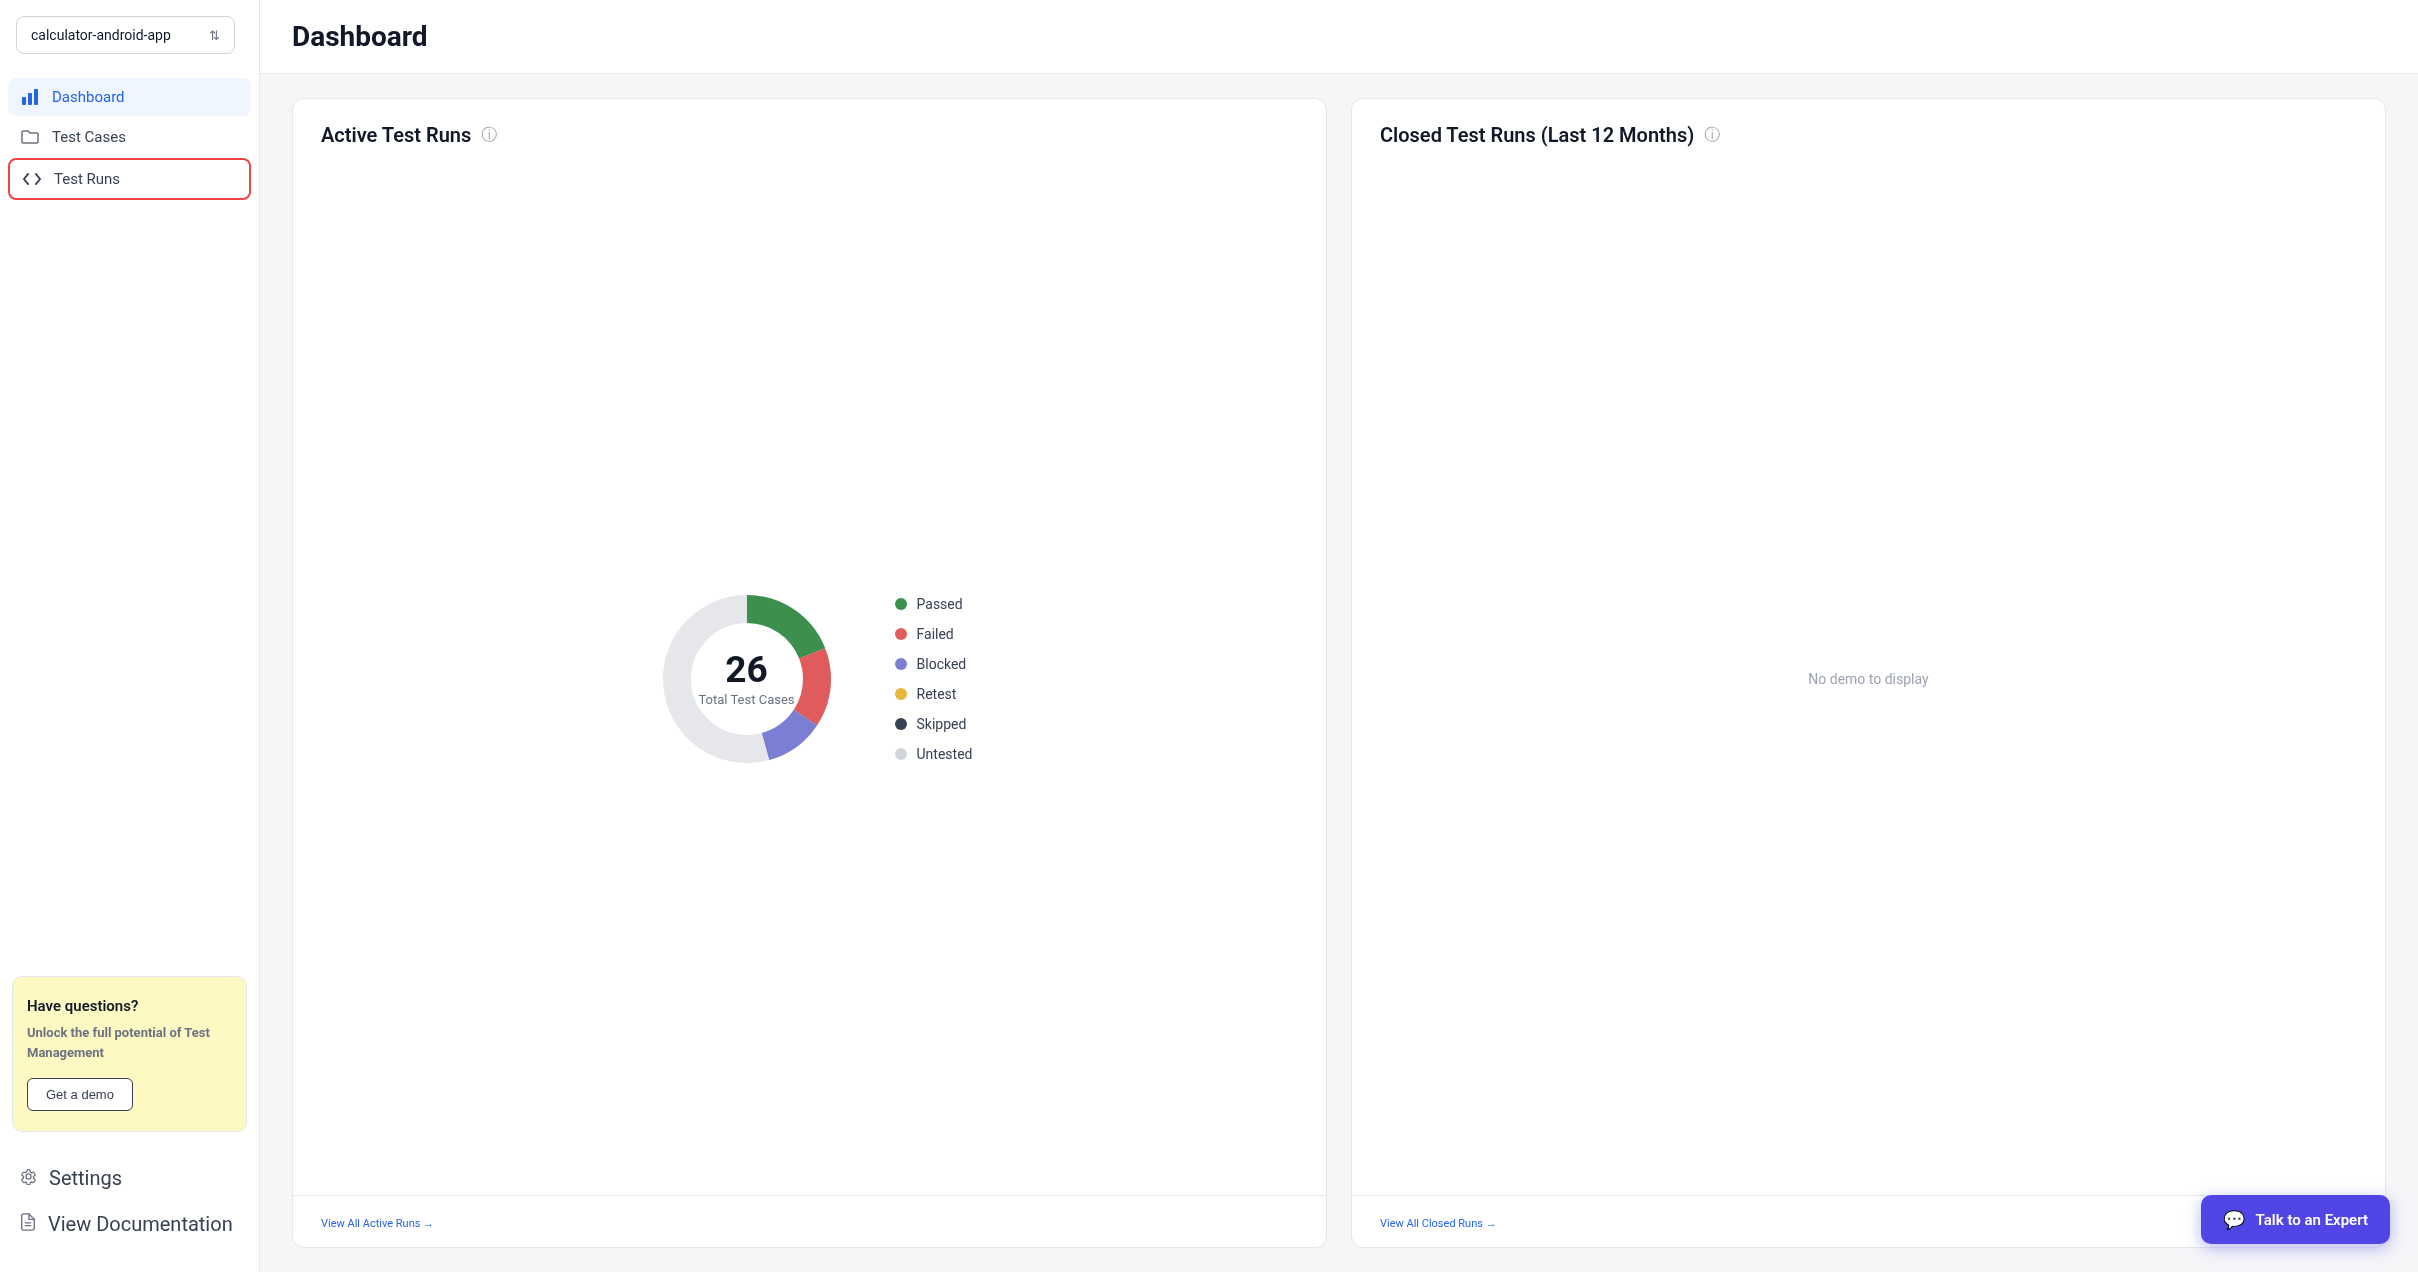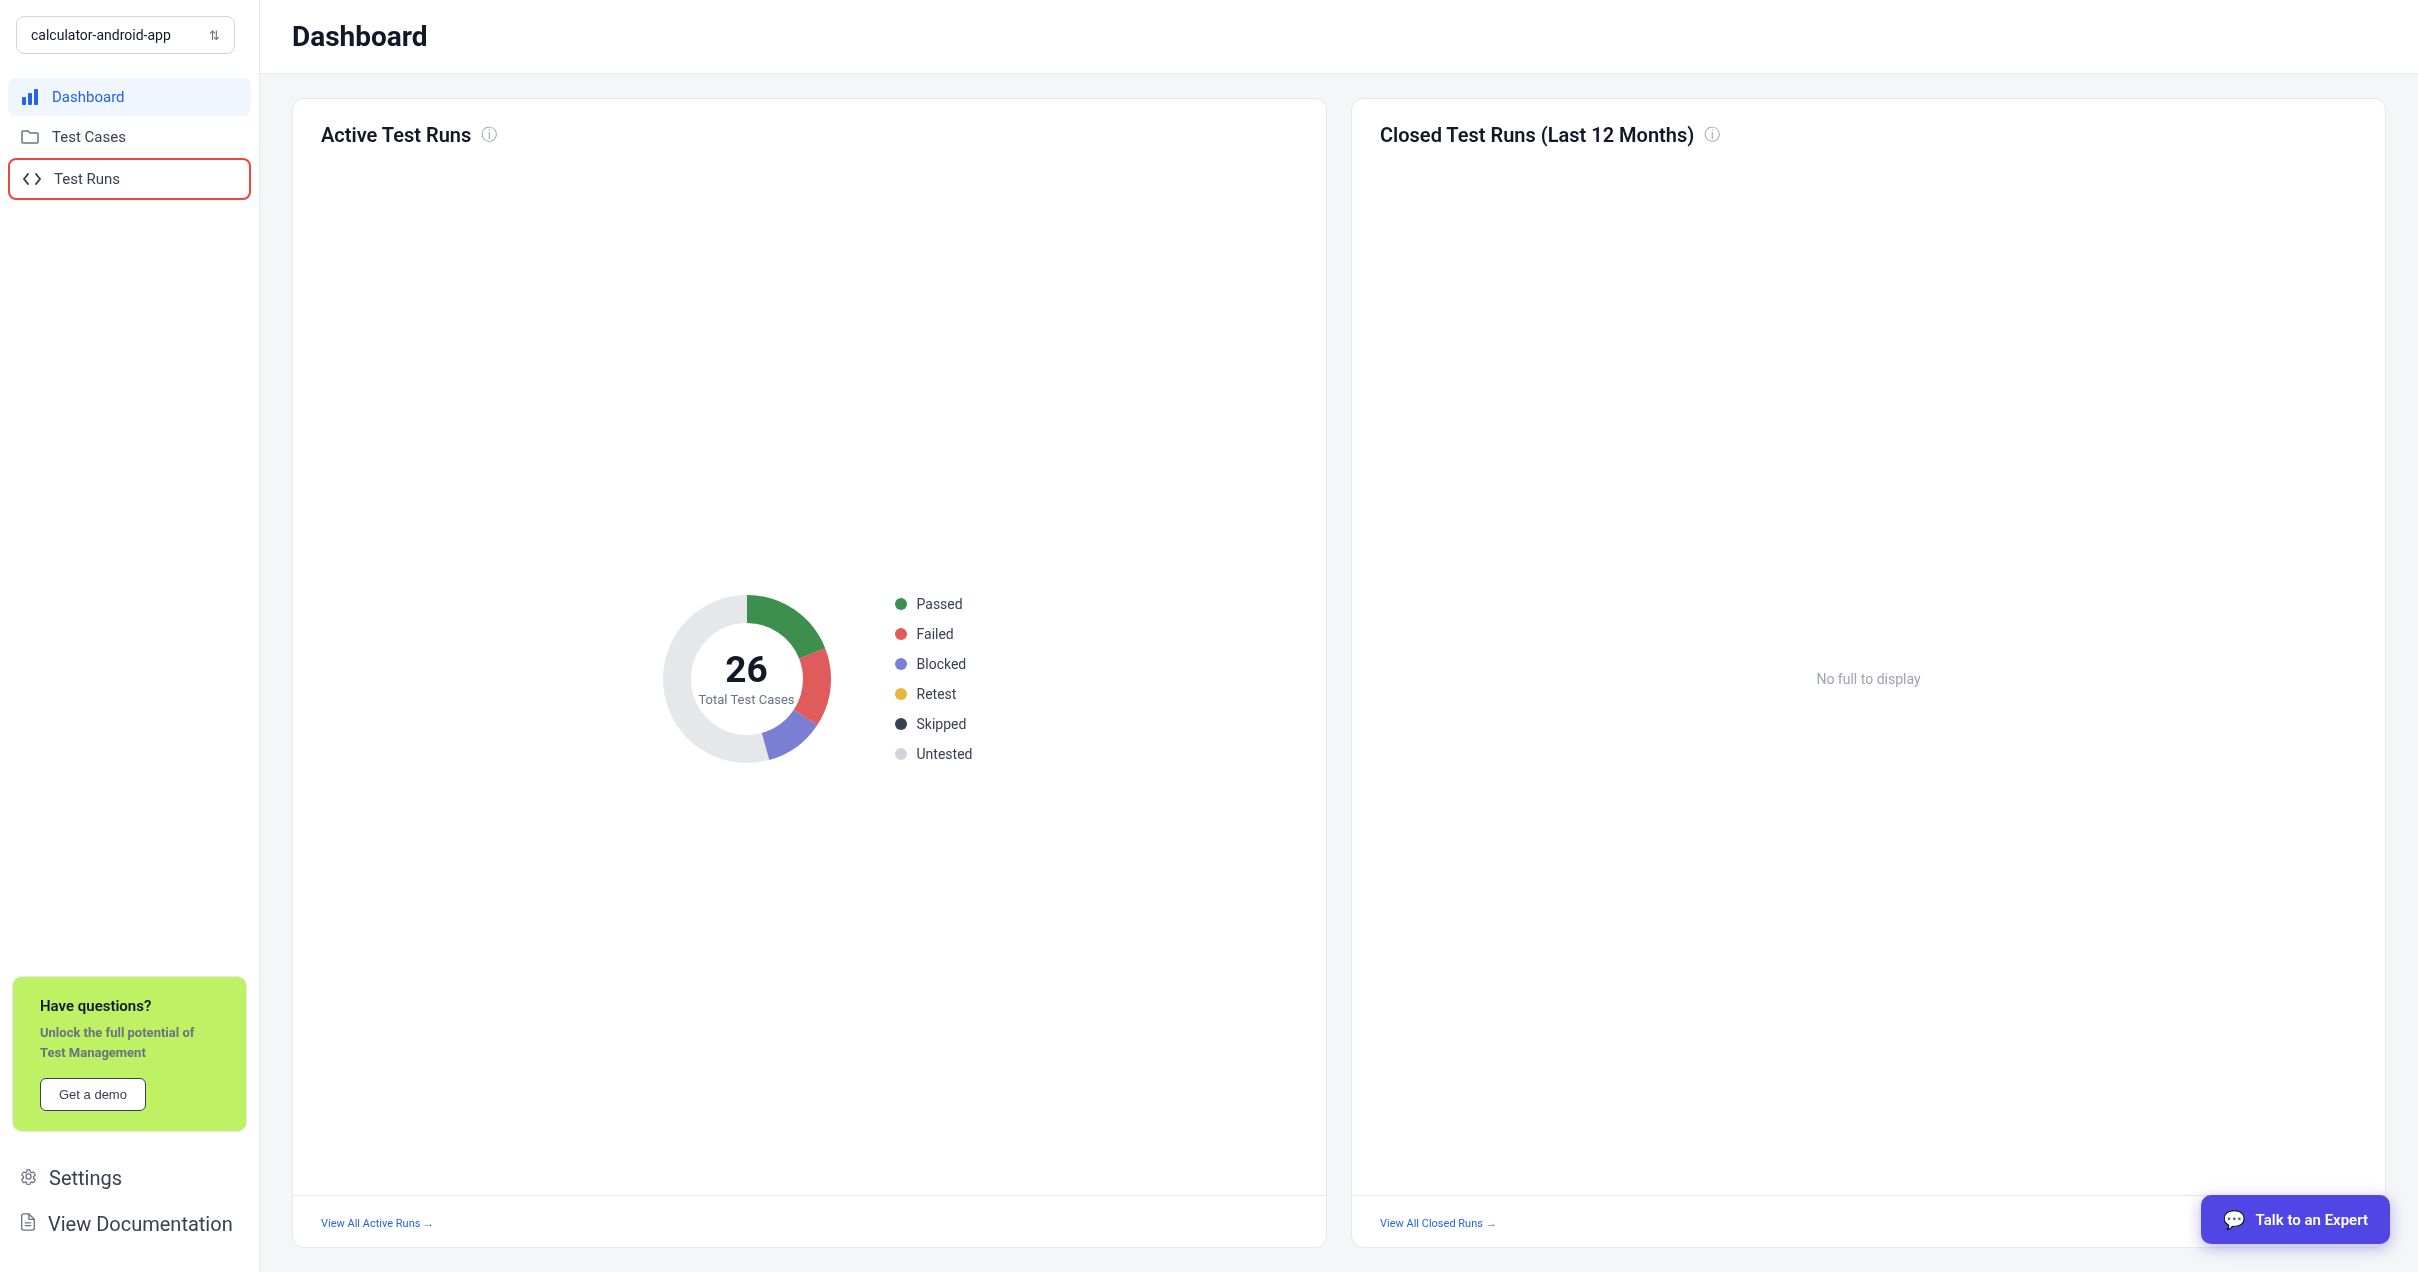--- a/index.html
+++ b/index.html
@@ -64,24 +64,24 @@
     .sidebar-item .item-icon {
       font-size: 16px;
       display: flex;
       align-items: center;
       justify-content: center;
       width: 20px;
     }
     
     .promo-card {
       margin: 16px 12px;
-      background: #bef264;
+      background: #fef9c3;
       border: 1px solid #e5e7eb;
       border-radius: 10px;
-      padding: 20px 27px;
+      padding: 20px 14px;
     }
     .promo-title {
       font-size: 15px;
       font-weight: 600;
       color: #111827;
       margin-bottom: 8px;
     }
     .promo-desc {
       font-size: 13px;
       color: #6b7280;
@@ -421,21 +421,21 @@
         </div>
       </div>
 
       <div class="card">
         <div class="card-header">
           <span class="card-title">Closed Test Runs (Last 12 Months)</span>
           <span class="info-icon">ⓘ</span>
         </div>
 
         <div class="card-body">
-          <span class="no-data-text">No full to display</span>
+          <span class="no-data-text">No demo to display</span>
         </div>
 
         <div class="card-footer">
           <a class="card-footer-link">View All Closed Runs →</a>
         </div>
       </div>
 
     </div>
   </div>
 </div>

